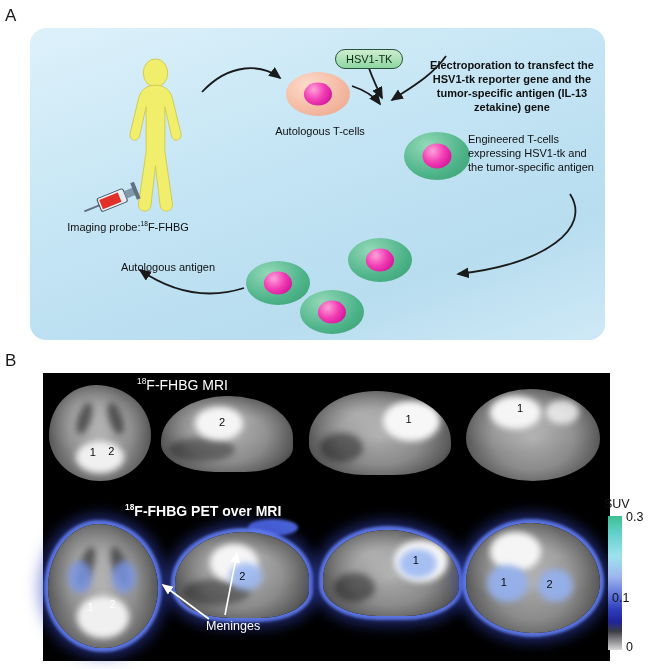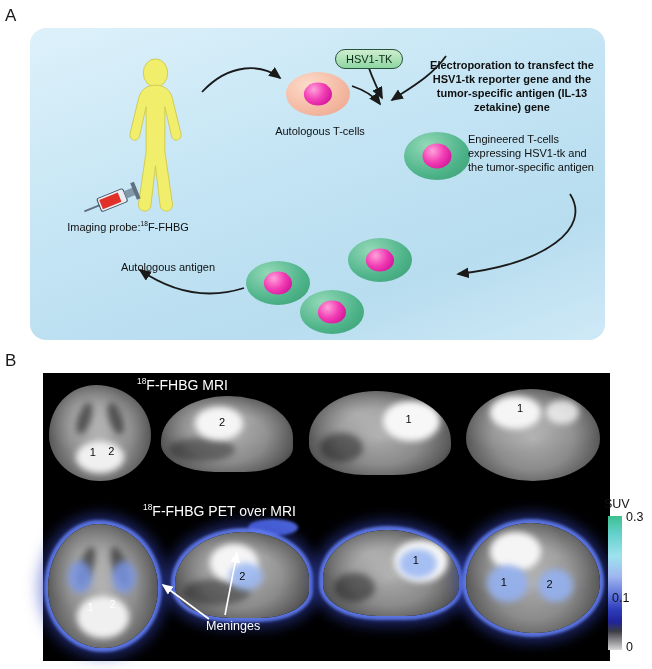--- a/index.html
+++ b/index.html
@@ -37,21 +37,21 @@
   .cell-eng{left:374px;top:104px;width:66px;height:48px;}
   .cell-g1{left:318px;top:210px;width:64px;height:44px;}
   .cell-g2{left:216px;top:233px;width:64px;height:44px;}
   .cell-g3{left:270px;top:262px;width:64px;height:44px;}
   sup{font-size:0.6em;vertical-align:super;line-height:0;}
 
   
   .panel-b-box{position:absolute;left:30px;top:373px;width:567px;height:288px;background:#000;margin-left:13px;}
   .bt{position:absolute;color:#fff;font-size:14px;}
   .mri-title{left:94px;top:4px;}
-  .pet-title{left:100px;top:130px;}
+  .pet-title{left:82px;top:130px;font-weight:bold;}
   .scan{position:absolute;}
   .brain-gray{position:absolute;inset:0;border-radius:inherit;overflow:hidden;
     background:
       radial-gradient(ellipse at 32% 26%,rgba(255,255,255,.30),rgba(255,255,255,0) 42%),
       radial-gradient(ellipse at 68% 30%,rgba(255,255,255,.16),rgba(255,255,255,0) 38%),
       radial-gradient(ellipse at 50% 55%,#aaaaaa 0%,#8b8b8b 42%,#5d5d5d 68%,#262626 90%,#0d0d0d 100%);}
   .blob{position:absolute;border-radius:50%;filter:blur(3px);}
   .num{position:absolute;font-size:11px;z-index:3;}
   .num-dark{color:#0a0a0a;}
   .num-light{color:#fff;}

